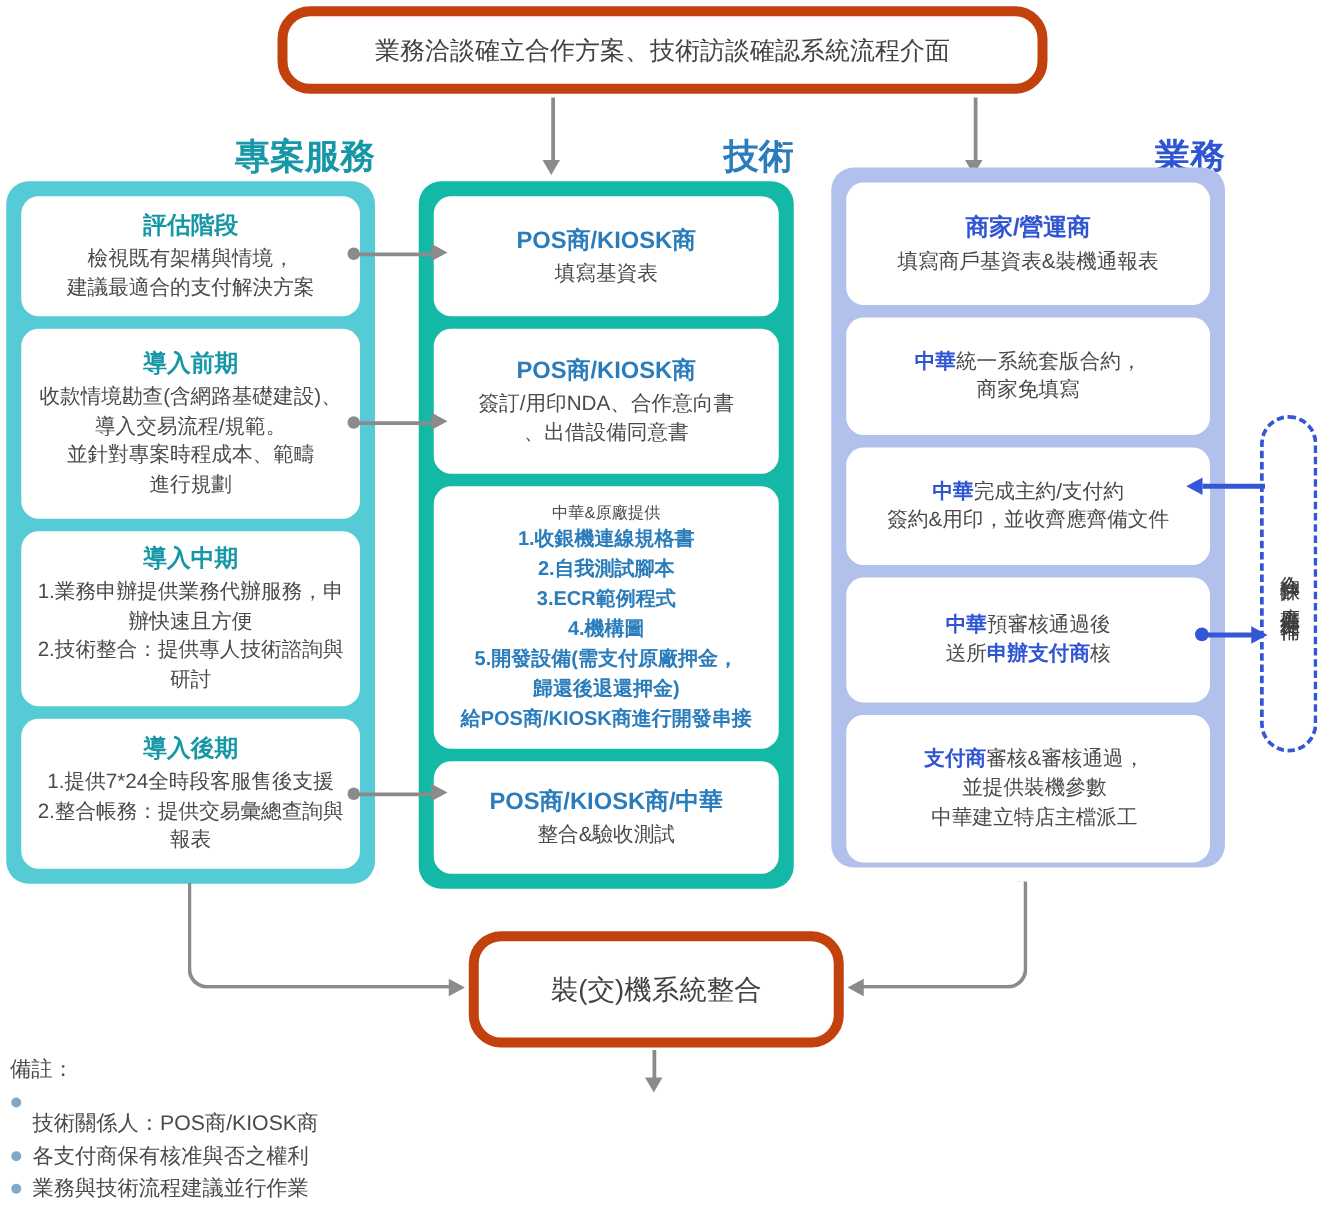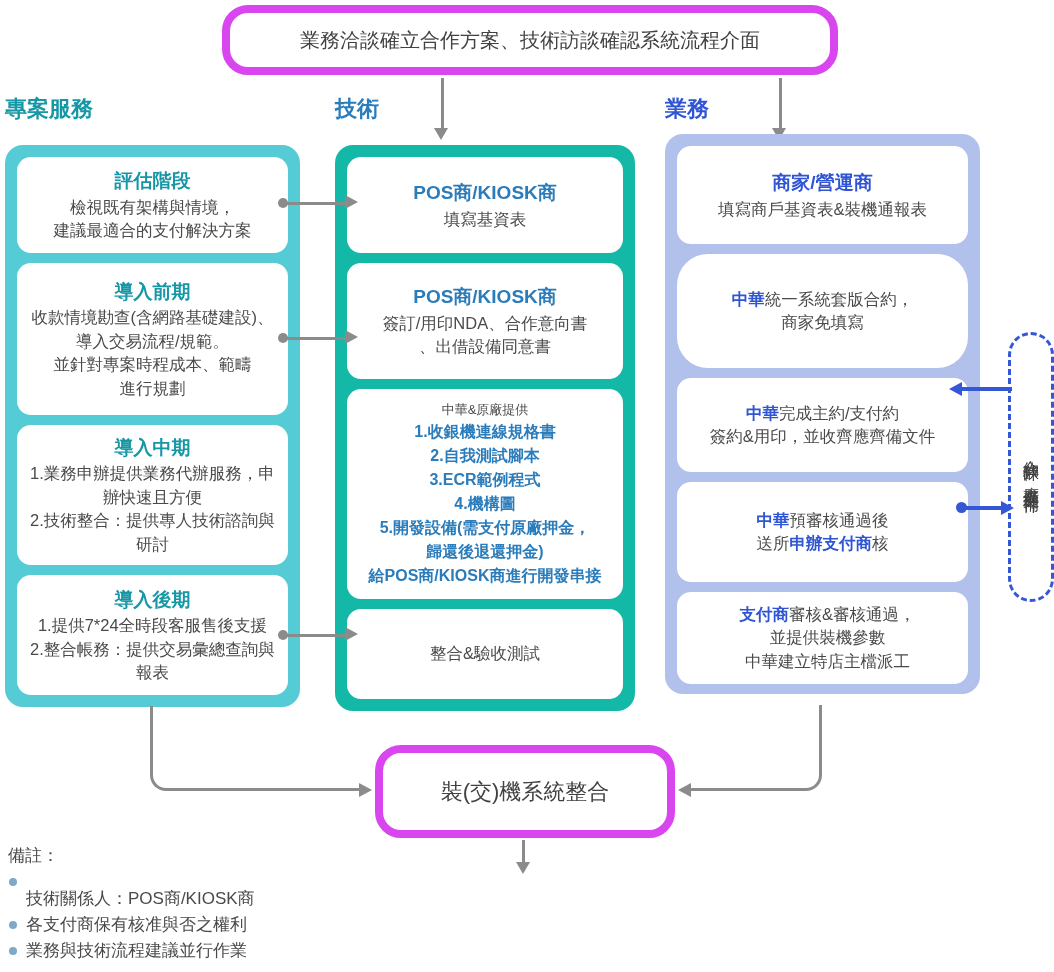--- a/index.html
+++ b/index.html
@@ -3,30 +3,30 @@
 <meta charset="utf-8">
 <style>
   * { margin:0; padding:0; box-sizing:border-box; }
   html,body { background:#ffffff; }
   body { font-family:"Liberation Sans","DejaVu Sans",sans-serif; color:#4a4a4a; }
   .canvas { position:relative; width:1054px; height:972px; background:#fff; overflow:hidden; }
 
   
   .frame-box {
     position:absolute; background:#fff;
-    border:8px solid #d946ef; border-radius:26px;
+    border:8px solid #c2410c; border-radius:26px;
     display:flex; align-items:center; justify-content:center;
     text-align:center; color:#424242;
   }
   .frame-box.top { left:222px; top:5px; width:616px; height:70px; font-size:20px; }
   .frame-box.integration { left:375px; top:745px; width:300px; height:93px; font-size:22px; }
   .frame-box.launch { left:375px; top:878px; width:300px; height:88px; font-size:22px; }
 
   
-  .col-header { position:absolute; top:94px; text-align:left; font-size:22px; font-weight:bold; }
+  .col-header { position:absolute; top:106px; text-align:right; font-size:28px; font-weight:bold; }
   .col-header.project { left:5px;  width:295px; color:#1697a6; }
   .col-header.tech    { left:335px; width:300px; color:#2a7cbb; }
   .col-header.biz     { left:665px; width:315px; color:#2f55d4; }
 
   
   .column { position:absolute; border-radius:18px; padding:12px; display:flex; flex-direction:column; gap:10px; }
   .column.project { left:5px;  top:145px; width:295px; height:562px; background:#55cbd5; }
   .column.tech    { left:335px; top:145px; width:300px; height:566px; background:#14b8a6; }
   .column.biz     { left:665px; top:134px; width:315px; height:560px; background:#b2c0ec; }
 
@@ -143,42 +143,43 @@
       <div class="list-heading">中華&amp;原廠提供</div>
       <div class="blue-list">1.收銀機連線規格書</div>
       <div class="blue-list">2.自我測試腳本</div>
       <div class="blue-list">3.ECR範例程式</div>
       <div class="blue-list">4.機構圖</div>
       <div class="blue-list">5.開發設備(需支付原廠押金，
 歸還後退還押金)</div>
       <div class="blue-list">給POS商/KIOSK商進行開發串接</div>
     </div>
     <div class="node" style="height:90px;">
+      <div class="node-title t-sky">POS商/KIOSK商/中華</div>
       <div class="node-body">整合&amp;驗收測試</div>
     </div>
   </div>
 
   <div class="column biz">
     <div class="node" style="height:98px;">
       <div class="node-title t-royal">商家/營運商</div>
       <div class="node-body">填寫商戶基資表&amp;裝機通報表</div>
     </div>
-    <div class="node" style="height:114px;border-radius:31px;">
+    <div class="node" style="height:94px;">
       <div class="node-body"><span class="em">中華</span><span>統一系統套版合約，</span></div>
       <div class="node-body">商家免填寫</div>
     </div>
     <div class="node" style="height:94px;">
       <div class="node-body"><span class="em">中華</span><span>完成主約/支付約</span></div>
       <div class="node-body">簽約&amp;用印，並收齊應齊備文件</div>
     </div>
     <div class="node" style="height:100px;">
       <div class="node-body"><span class="em">中華</span><span>預審核通過後</span></div>
       <div class="node-body"><span>送所</span><span class="em">申辦支付商</span><span>核</span></div>
     </div>
-    <div class="node" style="height:92px;padding-left:16px;">
+    <div class="node" style="height:118px;padding-left:16px;">
       <div class="node-body"><span class="em">支付商</span><span>審核&amp;審核通過，</span></div>
       <div class="node-body">並提供裝機參數</div>
       <div class="node-body">中華建立特店主檔派工</div>
     </div>
   </div>
 
   <div class="dot-gray" style="left:278px; top:198px;"></div>
   <div class="h-line" style="left:283px; top:202px; width:64px;"></div>
   <div class="head-right-gray" style="left:345px; top:195px;"></div>
 

